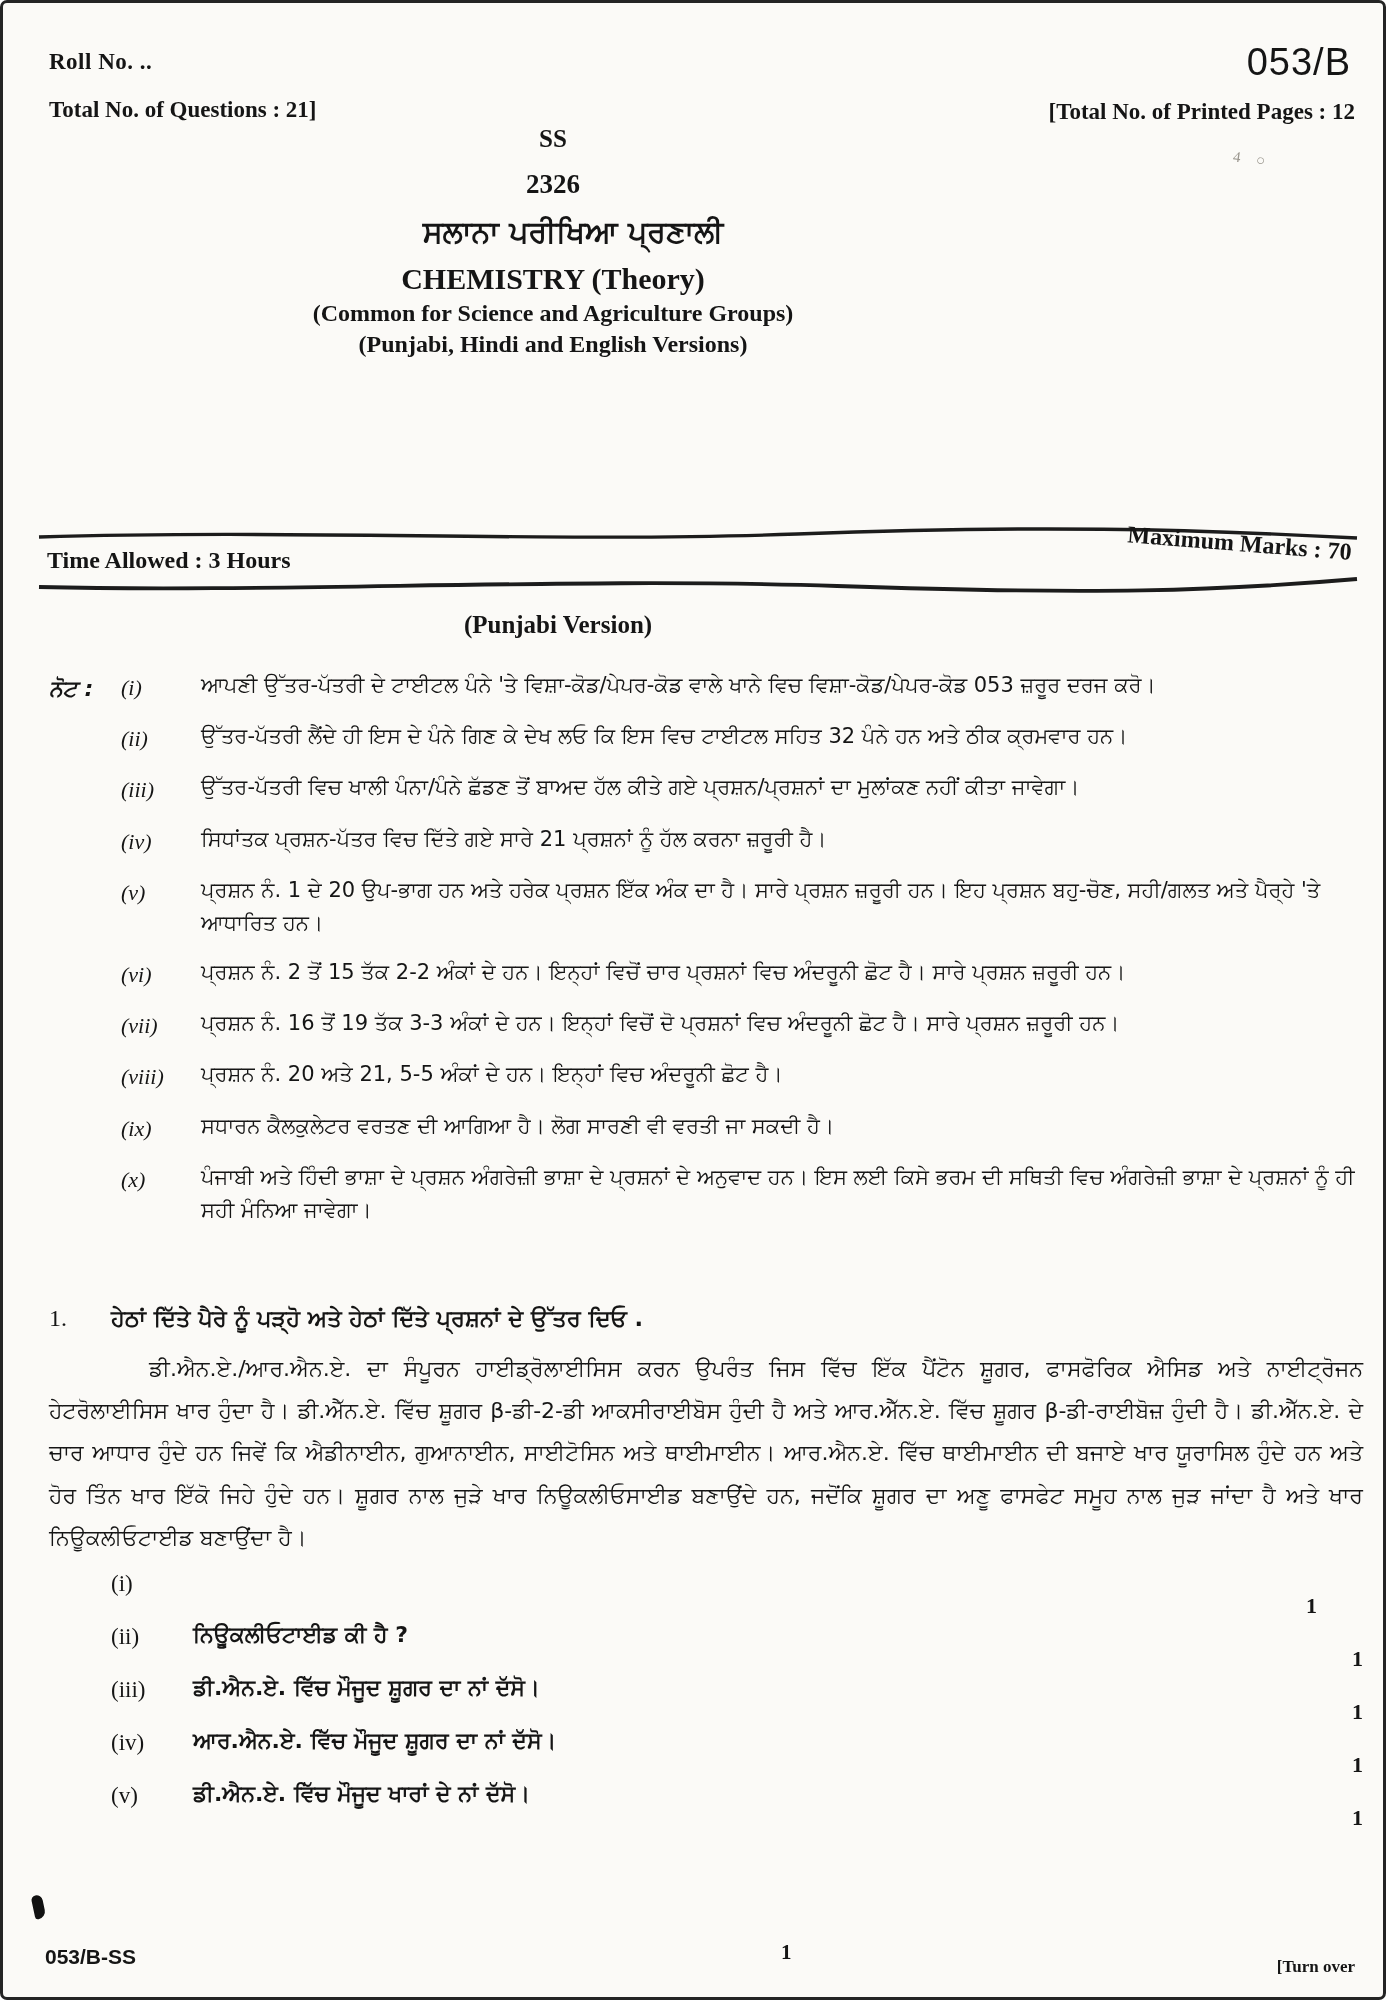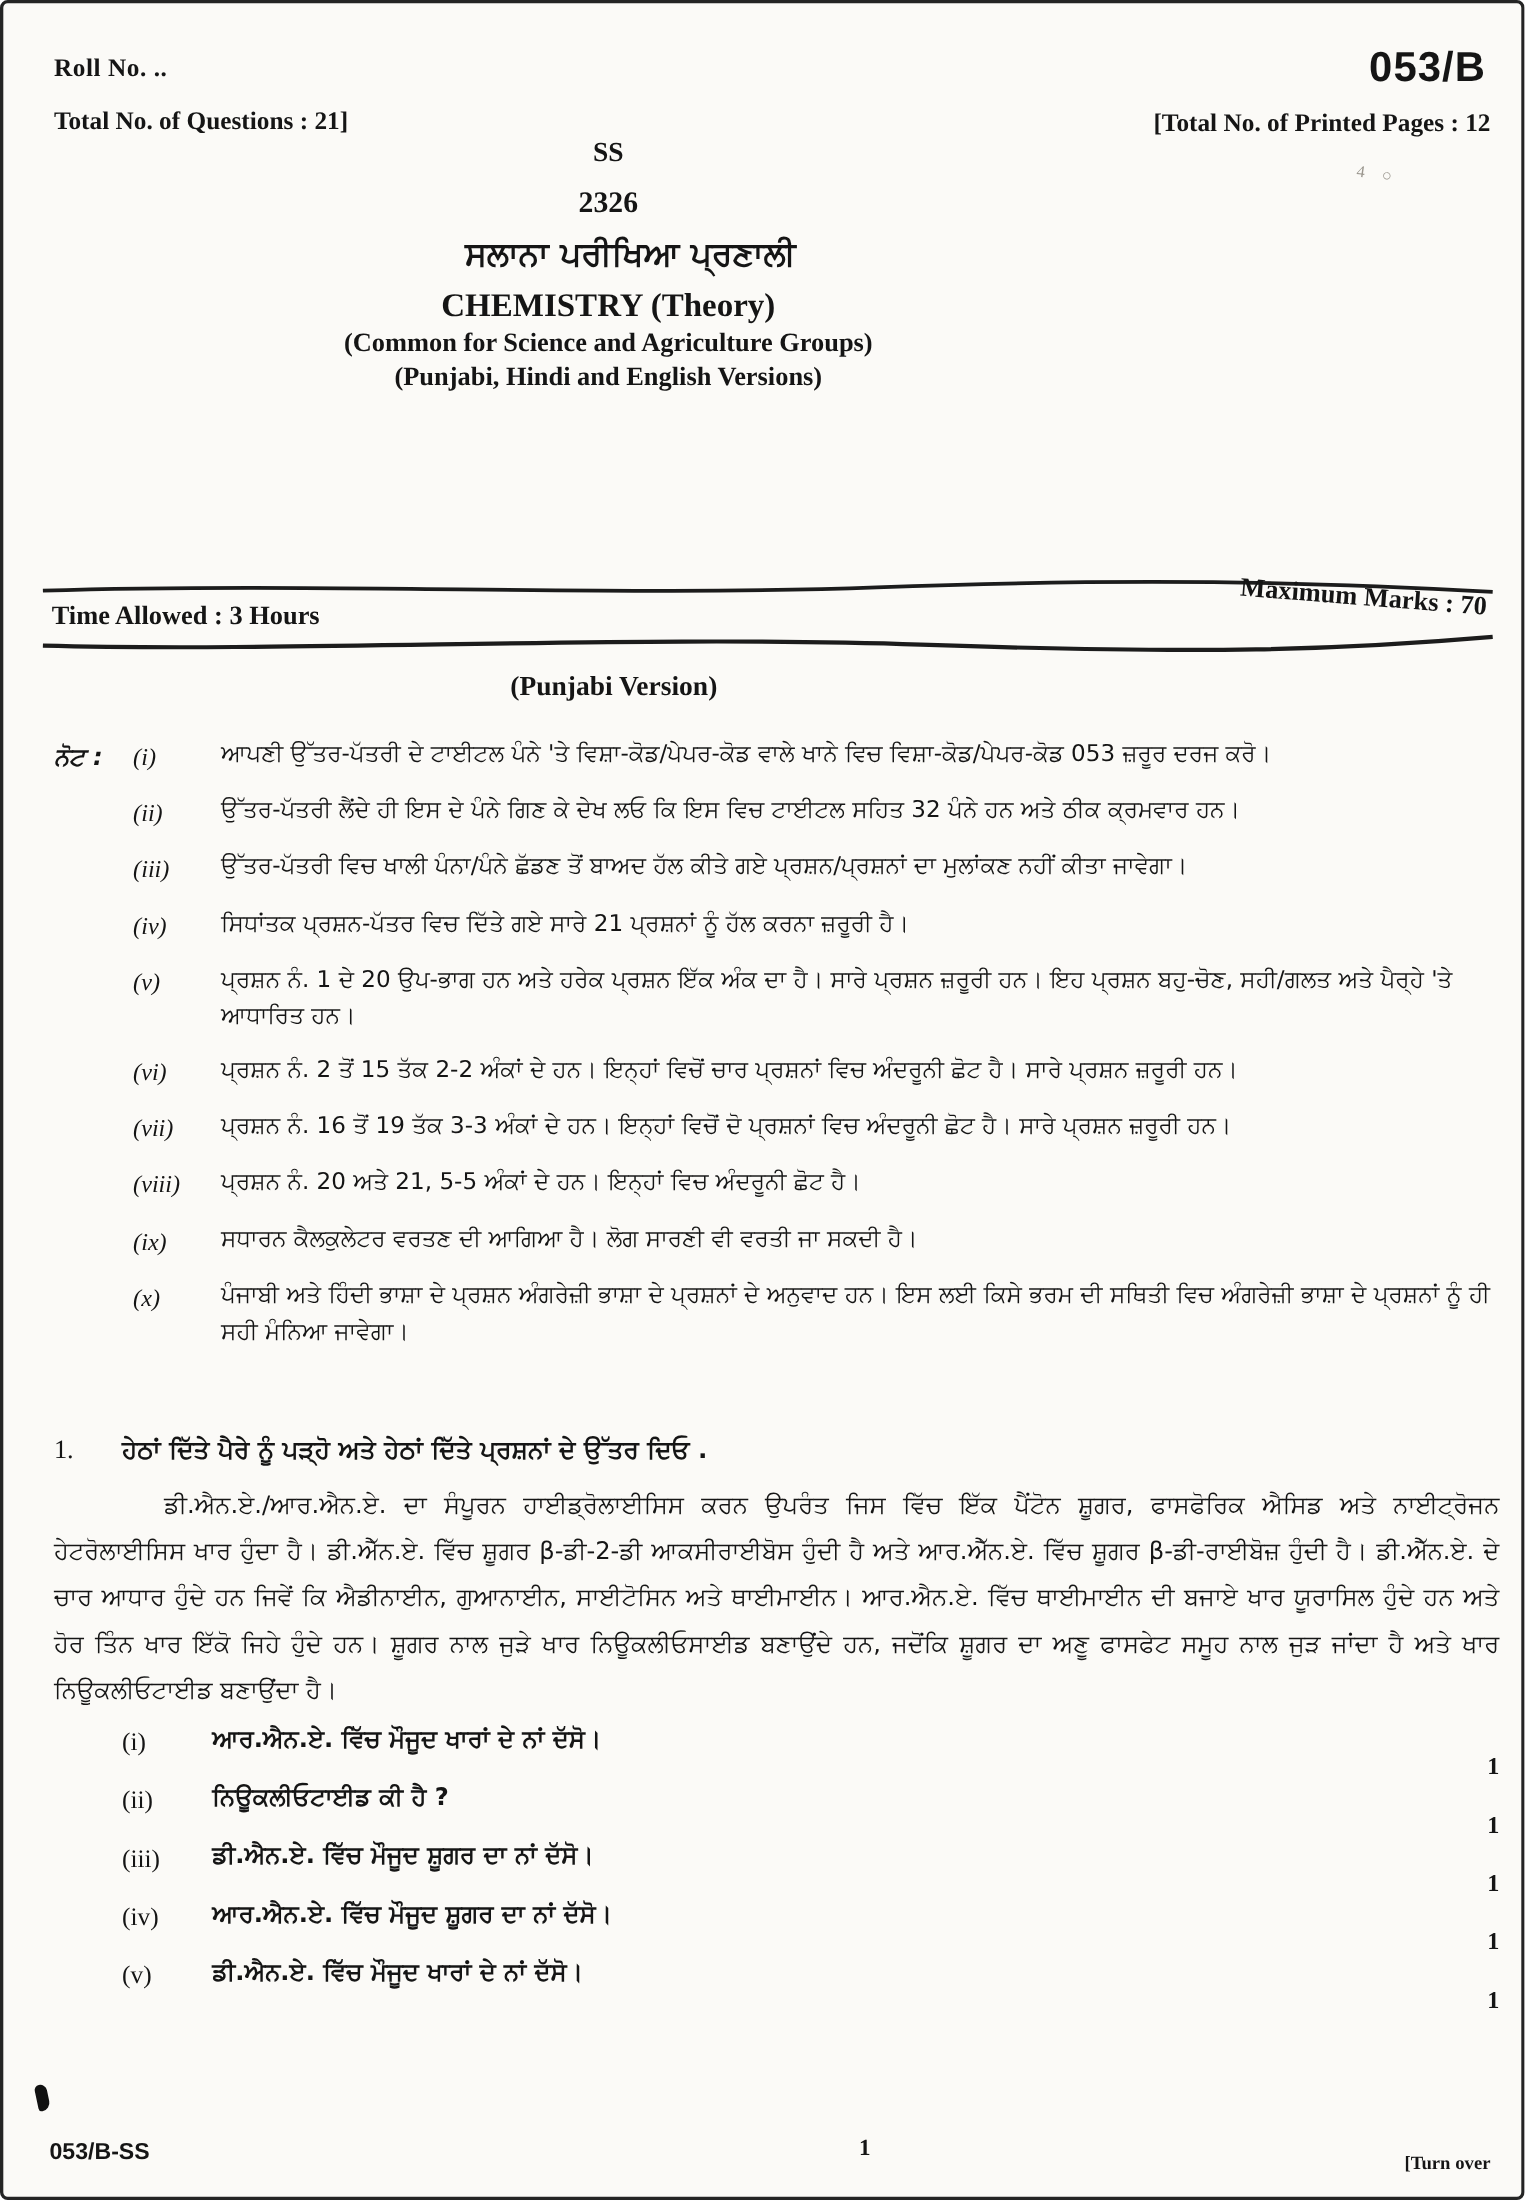--- a/index.html
+++ b/index.html
@@ -12,21 +12,21 @@
     border:3px solid #242424;
     border-radius:7px;
     overflow:hidden;
     font-family:"Liberation Serif","DejaVu Serif",serif;
     color:#151515;
     padding-left:40px;
   }
   
   .hdr-left { position:absolute; top:46px; left:46px; font-size:23px; font-weight:600; }
   .hdr-left .roll { margin-bottom:22px; letter-spacing:.5px; }
-  .hdr-code { position:absolute; top:38px; right:32px; font-family:"Liberation Sans","DejaVu Sans",sans-serif; font-size:38px; font-weight:bold; letter-spacing:1px; }
+  .hdr-code { position:absolute; top:38px; right:32px; font-family:"Liberation Sans","DejaVu Sans",sans-serif; font-size:38px; font-weight:normal; letter-spacing:1px; }
   .hdr-pages { position:absolute; top:96px; right:28px; font-size:23px; font-weight:600; }
   .stray-mark { position:absolute; top:148px; right:112px; font-size:15px; color:#9a968e; transform:rotate(8deg); letter-spacing:6px; }
   
   .center-block { position:absolute; top:122px; left:0; width:1100px; text-align:center; }
   .cb-ss   { font-size:25px; font-weight:bold; }
   .cb-num  { font-size:27px; font-weight:bold; margin-top:16px; }
   .cb-pa   { font-size:30px; font-weight:bold; margin-top:14px; font-family:"DejaVu Sans","Liberation Sans",sans-serif;margin-left:40px; }
   .cb-subj { font-size:30px; font-weight:bold; margin-top:12px; }
   .cb-sub1, .cb-sub2 { font-size:24px; font-weight:bold; margin-top:4px; }
   
@@ -141,21 +141,20 @@
 
   <div class="q1">
     <div class="q1-head">
       <span class="q1-no">1.</span>
       <span class="q1-title">ਹੇਠਾਂ ਦਿੱਤੇ ਪੈਰੇ ਨੂੰ ਪੜ੍ਹੋ ਅਤੇ ਹੇਠਾਂ ਦਿੱਤੇ ਪ੍ਰਸ਼ਨਾਂ ਦੇ ਉੱਤਰ ਦਿਓ .</span>
     </div>
     <div class="q1-para">ਡੀ.ਐਨ.ਏ./ਆਰ.ਐਨ.ਏ. ਦਾ ਸੰਪੂਰਨ ਹਾਈਡ੍ਰੋਲਾਈਸਿਸ ਕਰਨ ਉਪਰੰਤ ਜਿਸ ਵਿੱਚ ਇੱਕ ਪੈਂਟੋਨ ਸ਼ੂਗਰ, ਫਾਸਫੋਰਿਕ ਐਸਿਡ ਅਤੇ ਨਾਈਟ੍ਰੋਜਨ ਹੇਟਰੋਲਾਈਸਿਸ ਖਾਰ ਹੁੰਦਾ ਹੈ। ਡੀ.ਐੱਨ.ਏ. ਵਿੱਚ ਸ਼ੂਗਰ β-ਡੀ-2-ਡੀ ਆਕਸੀਰਾਈਬੋਸ ਹੁੰਦੀ ਹੈ ਅਤੇ ਆਰ.ਐੱਨ.ਏ. ਵਿੱਚ ਸ਼ੂਗਰ β-ਡੀ-ਰਾਈਬੋਜ਼ ਹੁੰਦੀ ਹੈ। ਡੀ.ਐੱਨ.ਏ. ਦੇ ਚਾਰ ਆਧਾਰ ਹੁੰਦੇ ਹਨ ਜਿਵੇਂ ਕਿ ਐਡੀਨਾਈਨ, ਗੁਆਨਾਈਨ, ਸਾਈਟੋਸਿਨ ਅਤੇ ਥਾਈਮਾਈਨ। ਆਰ.ਐਨ.ਏ. ਵਿੱਚ ਥਾਈਮਾਈਨ ਦੀ ਬਜਾਏ ਖਾਰ ਯੂਰਾਸਿਲ ਹੁੰਦੇ ਹਨ ਅਤੇ ਹੋਰ ਤਿੰਨ ਖਾਰ ਇੱਕੋ ਜਿਹੇ ਹੁੰਦੇ ਹਨ। ਸ਼ੂਗਰ ਨਾਲ ਜੁੜੇ ਖਾਰ ਨਿਊਕਲੀਓਸਾਈਡ ਬਣਾਉਂਦੇ ਹਨ, ਜਦੋਂਕਿ ਸ਼ੂਗਰ ਦਾ ਅਣੂ ਫਾਸਫੇਟ ਸਮੂਹ ਨਾਲ ਜੁੜ ਜਾਂਦਾ ਹੈ ਅਤੇ ਖਾਰ ਨਿਊਕਲੀਓਟਾਈਡ ਬਣਾਉਂਦਾ ਹੈ।</div>
     <div class="subqs">
       <div class="subq">
         <span class="sq-num">(i)</span>
-        <span class="sq-text">ਆਰ.ਐਨ.ਏ. ਵਿੱਚ ਮੌਜੂਦ ਖਾਰਾਂ ਦੇ ਨਾਂ ਦੱਸੋ।</span>
         <span class="sq-mark">1</span>
       </div>
       <div class="subq">
         <span class="sq-num">(ii)</span>
         <span class="sq-text">ਨਿਊਕਲੀਓਟਾਈਡ ਕੀ ਹੈ ?</span>
         <span class="sq-mark">1</span>
       </div>
       <div class="subq">
         <span class="sq-num">(iii)</span>
         <span class="sq-text">ਡੀ.ਐਨ.ਏ. ਵਿੱਚ ਮੌਜੂਦ ਸ਼ੂਗਰ ਦਾ ਨਾਂ ਦੱਸੋ।</span>

